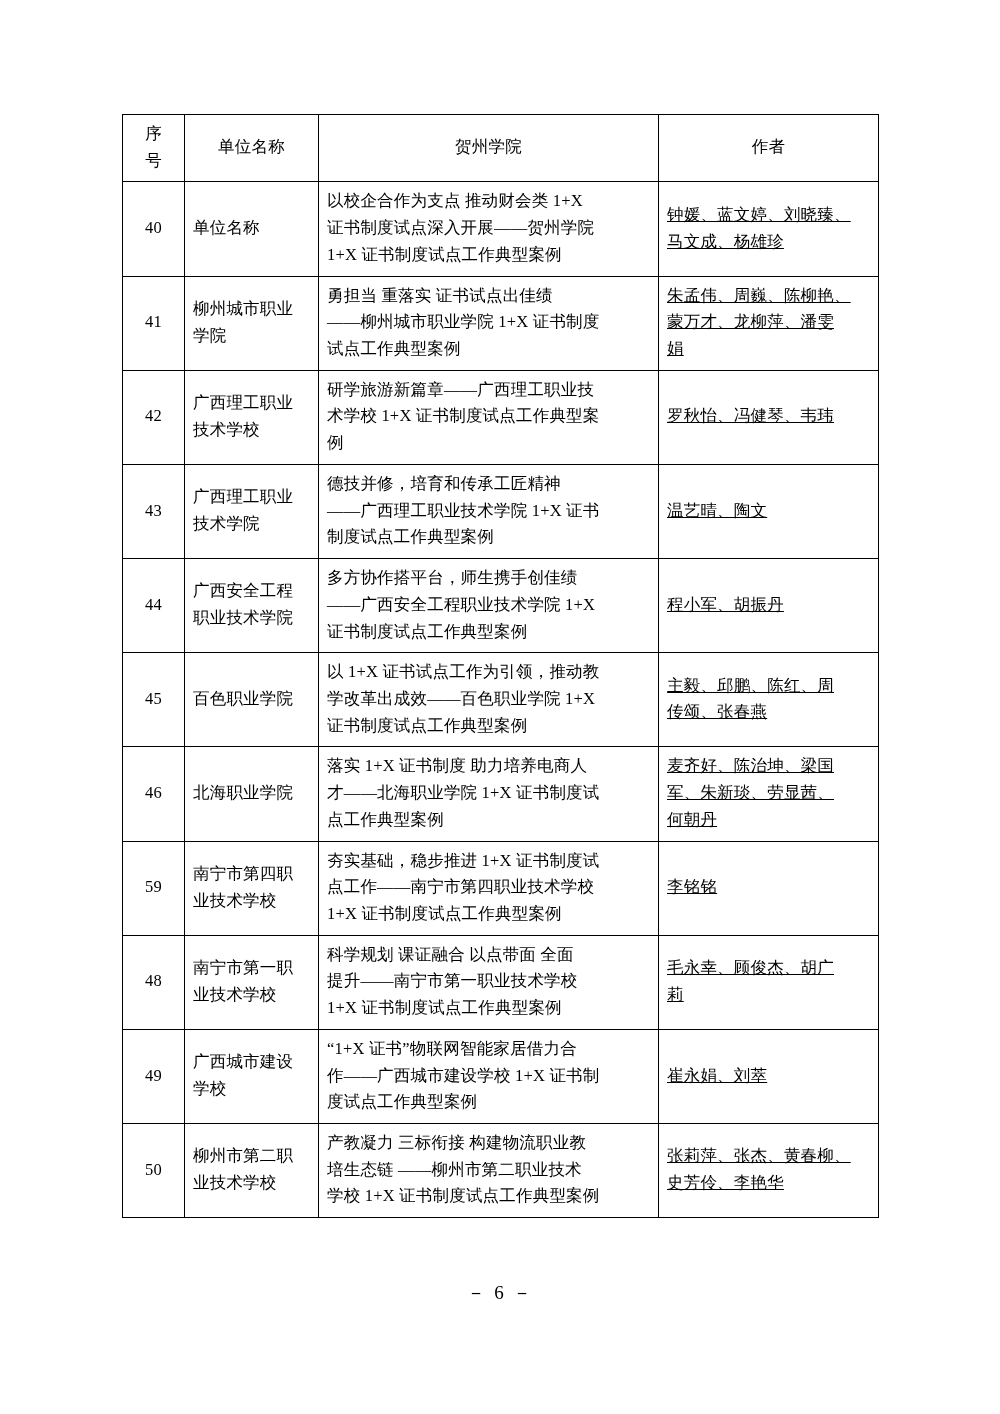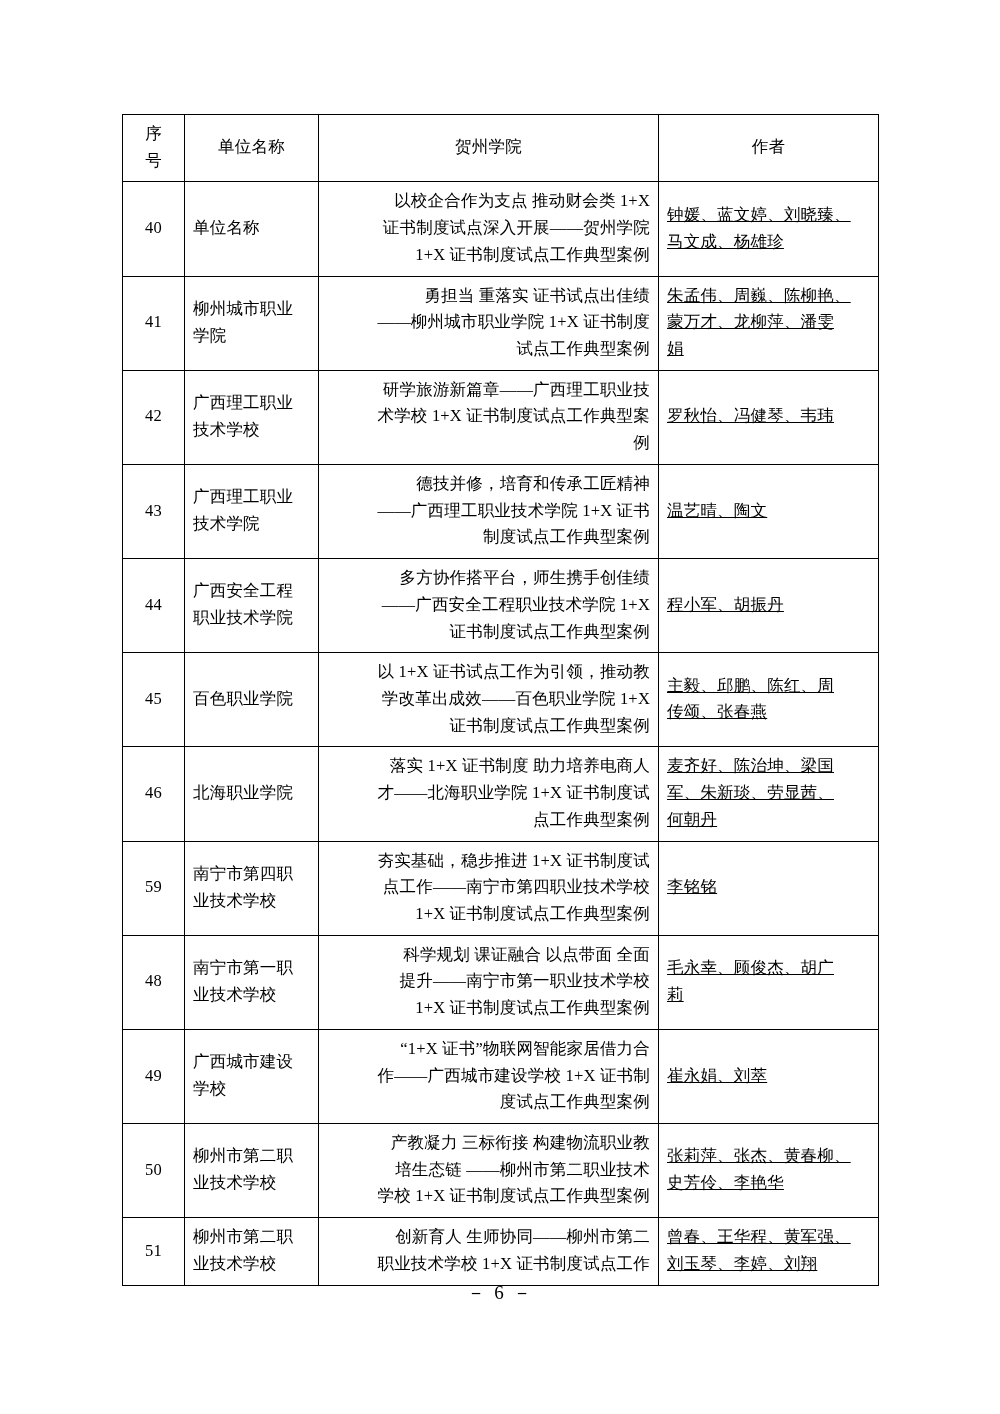--- a/index.html
+++ b/index.html
@@ -54,21 +54,21 @@
     text-align: center;
   }
   .cell-seq {
     text-align: center;
   }
   .cell-unit {
     text-align: left;
     letter-spacing: 0.4px;
   }
   .cell-title {
-    text-align: right;
+    text-align: left;
   }
   .cell-author {
     text-align: left;
     text-decoration: underline;
   }
   .page-number {
     position: absolute;
     left: 0;
     top: 1280px;
     width: 1000px;
@@ -161,24 +161,18 @@
         <td class="cell-unit">广西城市建设<br>学校</td>
         <td class="cell-title">“1+X 证书”物联网智能家居借力合<br>作——广西城市建设学校 1+X 证书制<br>度试点工作典型案例</td>
         <td class="cell-author">崔永娟、刘萃</td>
       </tr>
       <tr>
         <td class="cell-seq">50</td>
         <td class="cell-unit">柳州市第二职<br>业技术学校</td>
         <td class="cell-title">产教凝力 三标衔接 构建物流职业教<br>培生态链 ——柳州市第二职业技术<br>学校 1+X 证书制度试点工作典型案例</td>
         <td class="cell-author">张莉萍、张杰、黄春柳、<br>史芳伶、李艳华</td>
       </tr>
-      <tr>
-        <td class="cell-seq">51</td>
-        <td class="cell-unit">柳州市第二职<br>业技术学校</td>
-        <td class="cell-title">创新育人 生师协同——柳州市第二<br>职业技术学校 1+X 证书制度试点工作</td>
-        <td class="cell-author">曾春、王华程、黄军强、<br>刘玉琴、李婷、刘翔</td>
-      </tr>
     </tbody>
   </table>
 
   <div class="page-number">－ 6 －</div>
 
 </div>
 
 </body></html>

